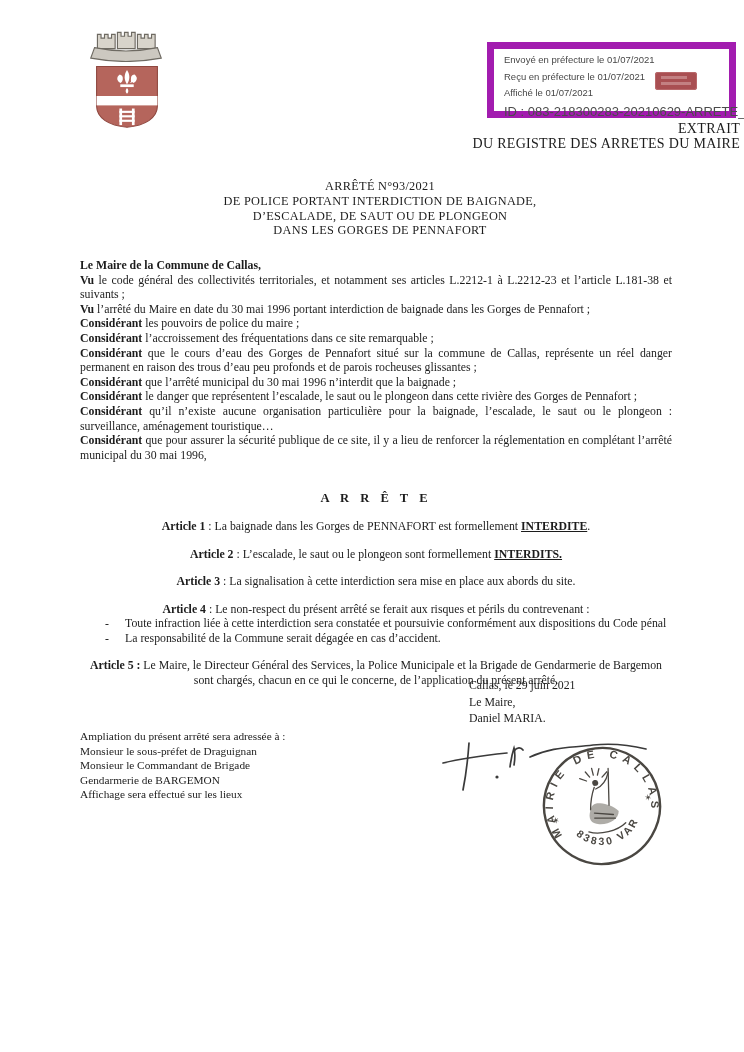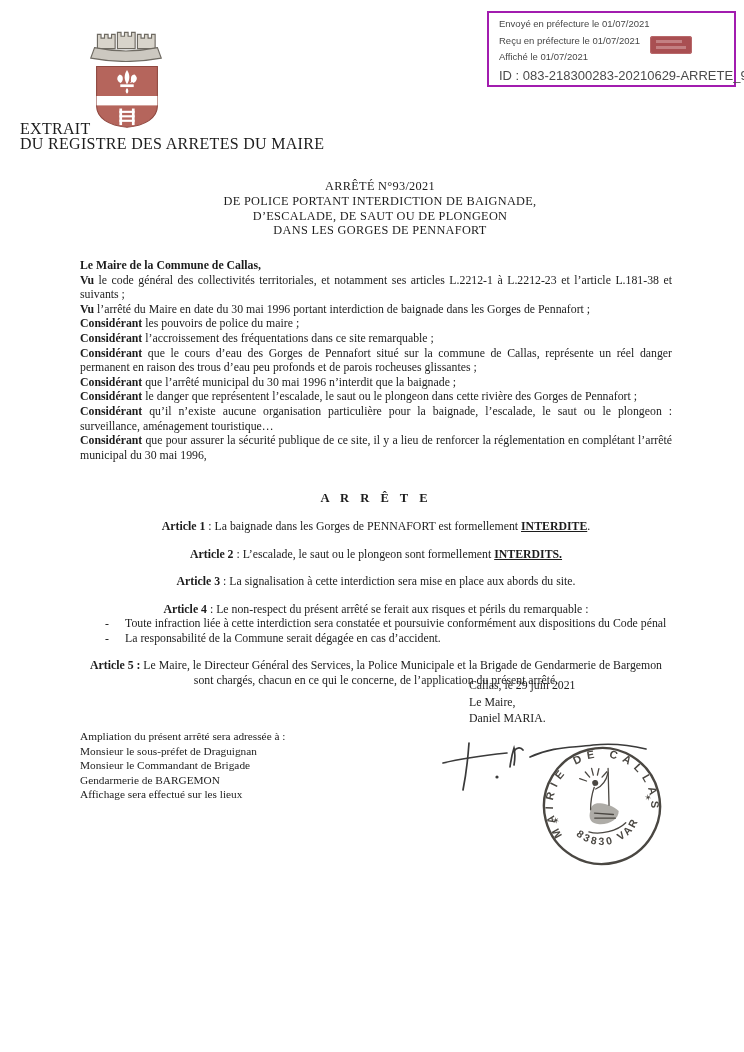--- a/index.html
+++ b/index.html
@@ -3,43 +3,43 @@
 <meta charset="utf-8">
 <style>
   html,body{margin:0;padding:0;background:#e8e8e8;}
   .page{
     position:relative; width:744px; height:1052px; background:#ffffff;
     font-family:"Liberation Serif", serif; color:#1c1c1c; overflow:hidden;
     margin:0 auto;
   }
   
   .pref-box{
-    position:absolute; left:487px; top:11px; width:249px; height:76px;
-    border:2px solid #a21caf; box-sizing:border-box; padding:5px 0 0 10px;
+    position:absolute; left:487px; top:42px; width:249px; height:76px;
+    border:7px solid #a21caf; box-sizing:border-box; padding:5px 0 0 10px;
     font-family:"Liberation Sans", sans-serif; font-size:9.5px; color:#474747;
     background:#fff;
   }
   .stamp-line{margin-bottom:5.5px; white-space:nowrap;}
   .stamp-line:last-child{font-size:13px; margin-top:1px; color:#4b4b4b;}
   .pref-badge{
     position:absolute; left:161px; top:23px; width:42px; height:18px;
     background:#a94f52; border-radius:3px; box-shadow:0 0 0 1px #b8686a inset;
   }
   .pref-badge::before, .pref-badge::after{
     content:""; position:absolute; left:6px; height:3px; background:#c98c8e; opacity:.8;
   }
   .pref-badge::before{top:4px; width:26px;}
   .pref-badge::after{top:10px; width:30px;}
   
   .crown{position:absolute; left:86px; top:20px;}
   .shield{position:absolute; left:93px; top:60px;}
   
   .extrait{
-    position:absolute; left:20px; top:122px; width:720px; text-align:left;
-    font-size:16px; line-height:14.5px; letter-spacing:.3px;
+    position:absolute; left:20px; top:122px; width:720px; text-align:right;
+    font-size:14px; line-height:14.5px; letter-spacing:.3px;
   }
   .doc-title{
     position:absolute; left:20px; top:179px; width:720px; text-align:center;
     font-weight:normal; font-size:12.3px; line-height:14.8px; letter-spacing:.3px;
   }
   
   .body-text{
     position:absolute; left:80px; top:258px; width:592px;
     font-size:11.8px; line-height:14.6px;
   }
@@ -129,21 +129,21 @@
       <p class="para"><span class="b">Considérant </span><span>l’accroissement des fréquentations dans ce site remarquable ;</span></p>
       <p class="para"><span class="b">Considérant </span><span>que le cours d’eau des Gorges de Pennafort situé sur la commune de Callas, représente un réel danger permanent en raison des trous d’eau peu profonds et de parois rocheuses glissantes ;</span></p>
       <p class="para"><span class="b">Considérant </span><span>que l’arrêté municipal du 30 mai 1996 n’interdit que la baignade ;</span></p>
       <p class="para"><span class="b">Considérant </span><span>le danger que représentent l’escalade, le saut ou le plongeon dans cette rivière des Gorges de Pennafort ;</span></p>
       <p class="para"><span class="b">Considérant </span><span>qu’il n’existe aucune organisation particulière pour la baignade, l’escalade, le saut ou le plongeon : surveillance, aménagement touristique…</span></p>
       <p class="para"><span class="b">Considérant </span><span>que pour assurer la sécurité publique de ce site, il y a lieu de renforcer la réglementation en complétant l’arrêté municipal du 30 mai 1996,</span></p>
       <p class="para p-heading"><span class="b">A R R Ê T E</span></p>
       <p class="para p-article p-gap"><span class="b">Article 1</span><span> : La baignade dans les Gorges de PENNAFORT est formellement </span><span class="b u">INTERDITE</span><span>.</span></p>
       <p class="para p-article p-gap"><span class="b">Article 2</span><span> : L’escalade, le saut ou le plongeon sont formellement </span><span class="b u">INTERDITS.</span></p>
       <p class="para p-article p-gap"><span class="b">Article 3</span><span> : La signalisation à cette interdiction sera mise en place aux abords du site.</span></p>
-      <p class="para p-article p-gap"><span class="b">Article 4</span><span> : Le non-respect du présent arrêté se ferait aux risques et périls du remarquable :</span></p>
+      <p class="para p-article p-gap"><span class="b">Article 4</span><span> : Le non-respect du présent arrêté se ferait aux risques et périls du contrevenant :</span></p>
       <p class="para p-bullet"><span>-</span><span>Toute infraction liée à cette interdiction sera constatée et poursuivie conformément aux dispositions du Code pénal</span></p>
       <p class="para p-bullet"><span>-</span><span>La responsabilité de la Commune serait dégagée en cas d’accident.</span></p>
       <p class="para p-article p-gap"><span class="b">Article 5 :</span><span> Le Maire, le Directeur Général des Services, la Police Municipale et la Brigade de Gendarmerie de Bargemon sont chargés, chacun en ce qui le concerne, de l’application du présent arrêté.</span></p>
     </div>
 
   <div class="closing">
     <div>Callas, le 29 juin  2021</div>
     <div>Le Maire,</div>
     <div>Daniel MARIA.</div>
   </div>

